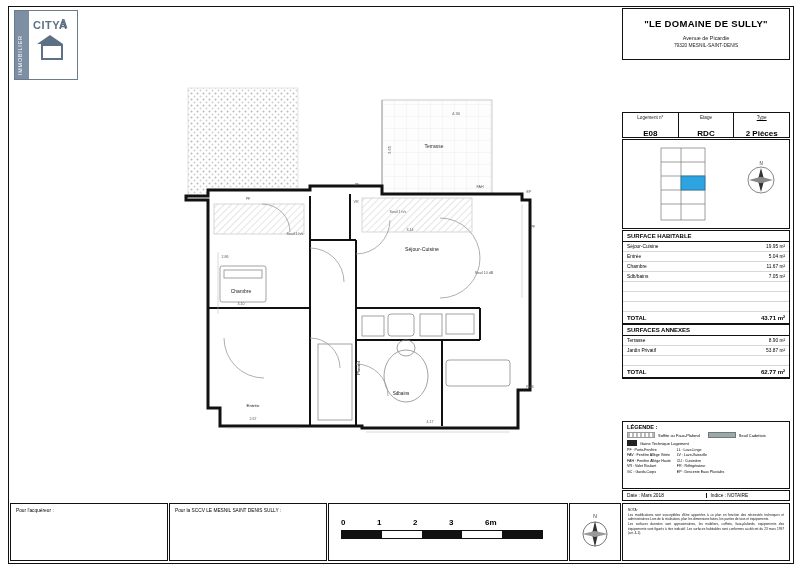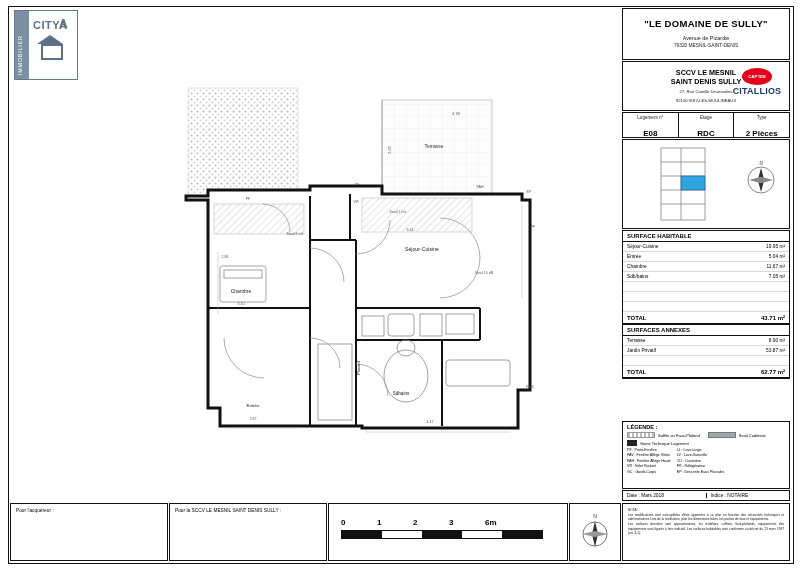--- a/index.html
+++ b/index.html
@@ -26,21 +26,21 @@
   .ttl .t3{font-size:4.8px;margin-top:2px;color:#222;}
   .promo{position:absolute;left:0;top:53px;width:168px;height:50px;border:1px solid #111;box-sizing:border-box;}
   .promo .p1{font-size:7.2px;font-weight:bold;text-align:center;margin-top:6px;}
   .promo .p2{font-size:7.2px;font-weight:bold;text-align:center;}
   .promo .p3{font-size:4.2px;text-align:center;margin-top:3px;line-height:1.35;color:#222;}
   .promo .cit{position:absolute;right:5px;top:6px;width:54px;text-align:center;}
   .promo .cit .cn{font-size:9px;font-weight:bold;color:#1b3a6b;letter-spacing:.2px;}
   .promo .cit .badge{width:30px;height:17px;border-radius:50%;background:#e3001b;color:#fff;font-size:4.4px;line-height:1.15;display:flex;align-items:center;justify-content:center;margin:0 auto 1px;font-weight:bold;}
   .lot{position:absolute;left:0;top:104px;width:168px;height:26px;border:1px solid #111;box-sizing:border-box;display:flex;}
   .lot .c{flex:1;border-right:1px solid #111;text-align:center;}
-  .lot .c:last-child{border-right:none;}
+  .lot .c:last-child{border-right:none;text-decoration:underline;}
   .lot .h{font-size:4.6px;padding-top:2px;color:#222;}
   .lot .v{font-size:8px;font-weight:bold;padding-top:9px;}
   .key{position:absolute;left:0;top:131px;width:168px;height:90px;border:1px solid #111;box-sizing:border-box;}
   .surf{position:absolute;left:0;top:222px;width:168px;border:1px solid #111;box-sizing:border-box;}
   .surf .hd{font-size:6px;font-weight:bold;padding:2px 4px;border-bottom:1px solid #111;}
   .surf table{width:100%;border-collapse:collapse;}
   .surf td{font-size:4.8px;padding:1px 4px;border-bottom:1px solid #d8d8d8;height:7px;}
   .surf td.r{text-align:right;width:54px;}
   .surf tr.tot td{font-size:6px;font-weight:bold;border-top:1px solid #111;border-bottom:1px solid #111;height:9px;}
   .leg{position:absolute;left:0;top:413px;width:168px;height:68px;border:1px solid #111;box-sizing:border-box;padding:2px 4px;}
@@ -199,30 +199,20 @@
   </div>
 
   <div class="right">
 
     <div class="ttl">
       <div class="t1">"LE DOMAINE DE SULLY"</div>
       <div class="t2">Avenue de Picardie</div>
       <div class="t3">79320 MESNIL-SAINT-DENIS</div>
     </div>
 
-    <div class="promo">
-      <div class="p1">SCCV LE MESNIL</div>
-      <div class="p2">SAINT DENIS SULLY</div>
-      <div class="p3">27, Rue Camille Desmoulins</div>
-      <div class="p3">92130 ISSY-LES-MOULINEAUX</div>
-      <div class="cit">
-        <div class="badge">CAP'IDE</div>
-        <div class="cn">CITALLIOS</div>
-      </div>
-    </div>
 
     <div class="lot">
       <div class="c">
         <div class="h">Logement n°</div>
         <div class="v">E08</div>
       </div>
       <div class="c">
         <div class="h">Etage</div>
         <div class="v">RDC</div>
       </div>

